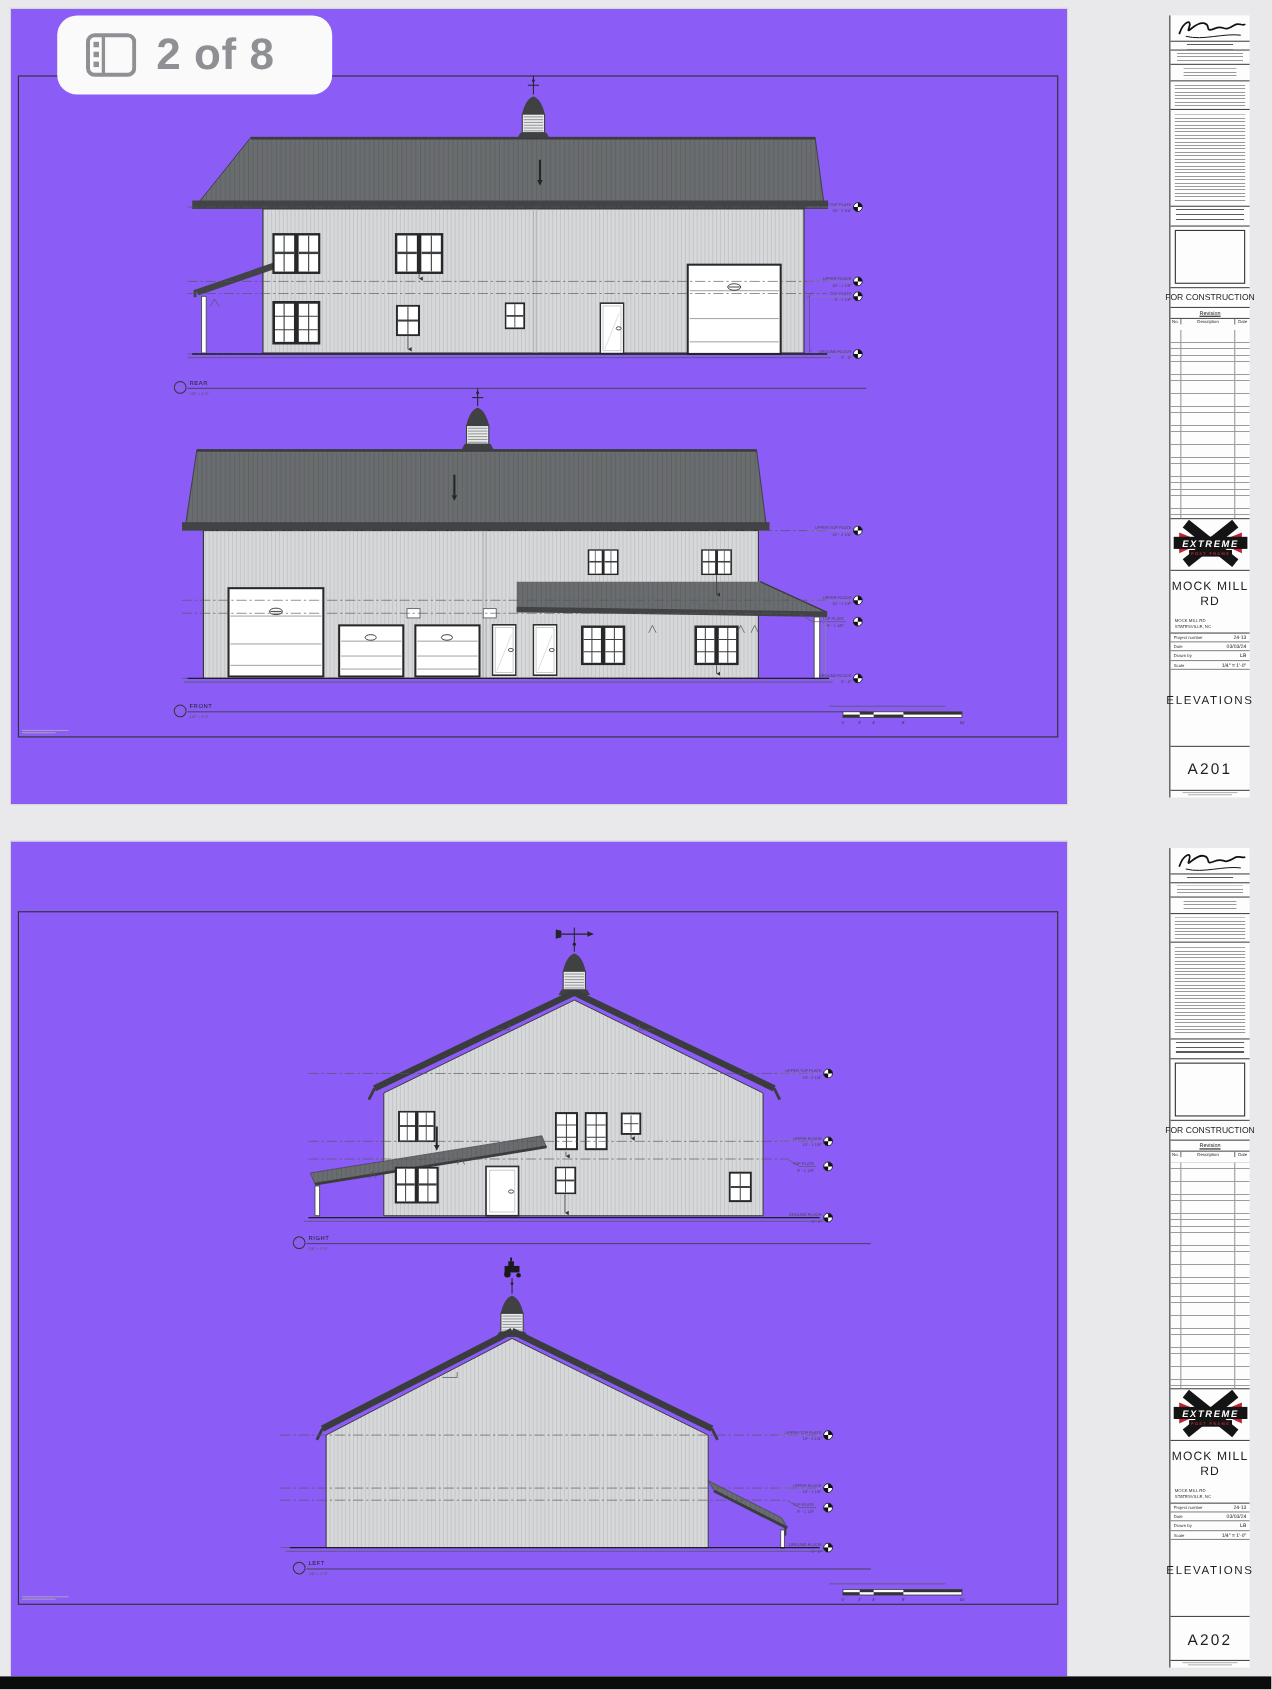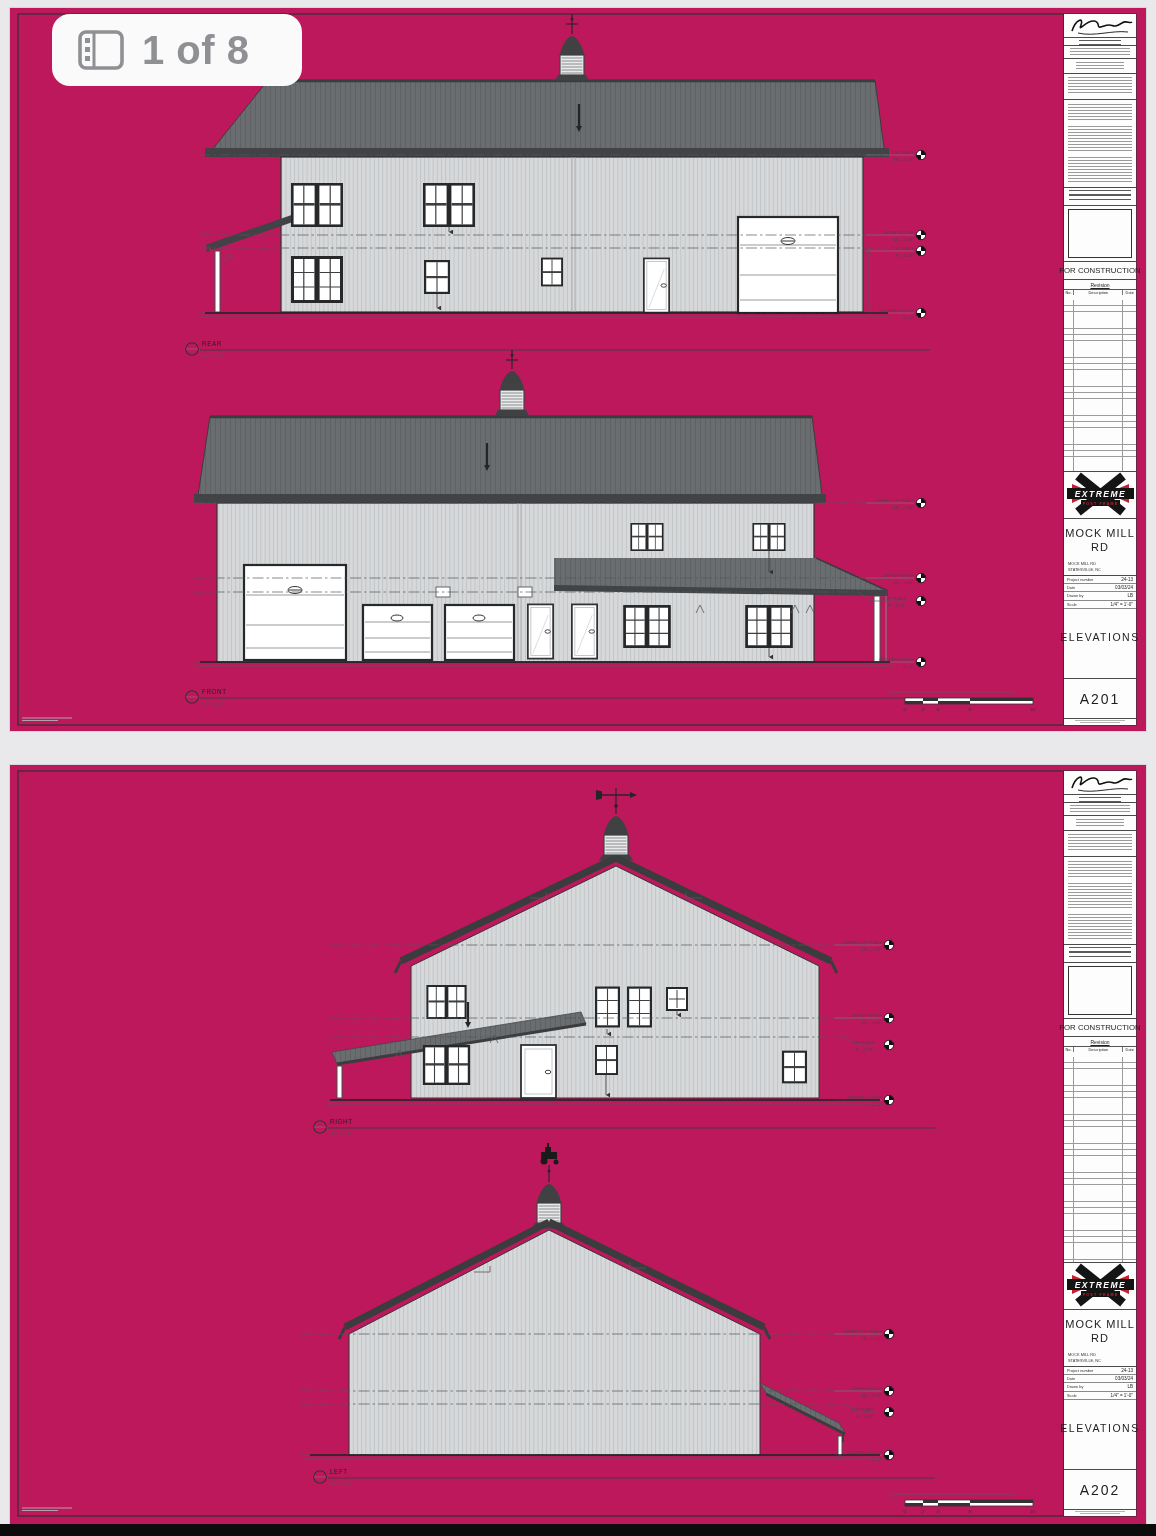--- a/index.html
+++ b/index.html
@@ -1,17 +1,17 @@
 <!DOCTYPE html>
 <html><head>
 <meta charset="utf-8">
 <style>
   html,body{margin:0;padding:0;background:#e9e9eb;font-family:"Liberation Sans",sans-serif;}
   #page{position:relative;width:1156px;height:1536px;background:#e9e9eb;overflow:hidden;}
-  .sheet{position:absolute;left:10px;width:1136px;background:#be185d;outline:1px solid #d6d6d8;}
+  .sheet{position:absolute;left:10px;width:960px;background:#8b5cf6;outline:1px solid #d6d6d8;}
   .sheet svg.draw{position:absolute;left:0;top:0;width:100%;height:100%;}
   svg{font-family:"Liberation Sans",sans-serif;}
   
   .badge{position:absolute;left:52px;top:14px;width:250px;height:72px;background:#fafafb;border-radius:18px;
          display:flex;align-items:center;gap:18px;padding:0 26px;box-sizing:border-box;z-index:5;}
   .badge span{font-size:40px;font-weight:600;color:#8f9094;letter-spacing:.5px;}
   
   .titleblock{position:absolute;left:1053px;width:73px;border-left:1.2px solid #2f3133;
               display:flex;flex-direction:column;box-sizing:border-box;background:#fdfdfe;z-index:2;}
   .tb{box-sizing:border-box;border-bottom:1px solid #4a4a4c;position:relative;flex:none;}
@@ -120,21 +120,21 @@
   </svg>
 
   <div class="badge">
     <svg width="46" height="40" viewBox="0 0 46 40">
       <rect x="2" y="2" width="42" height="36" rx="6" fill="none" stroke="#8f9094" stroke-width="3.6"></rect>
       <path d="M16,3 V37" stroke="#8f9094" stroke-width="3"></path>
       <rect x="7" y="8" width="5" height="5" fill="#8f9094"></rect>
       <rect x="7" y="17" width="5" height="5" fill="#8f9094"></rect>
       <rect x="7" y="26" width="5" height="5" fill="#8f9094"></rect>
     </svg>
-    <span>1 of 8</span>
+    <span>2 of 8</span>
   </div>
 
   <div class="sheet" style="top:8px;height:723px;">
     <svg class="draw" viewBox="10 8 1136 723">
       <rect x="18" y="14" width="1118" height="711" fill="none" stroke="#2f3133" stroke-width="1.2"></rect>
 
       <g>
         <g>
           <polygon points="268,80 875,80 885,155 208,155" fill="url(#roofp)" stroke="#3a3c3e" stroke-width="1"></polygon>
           <line x1="268" y1="81" x2="875" y2="81" stroke="#3a3c3e" stroke-width="2.5"></line>

